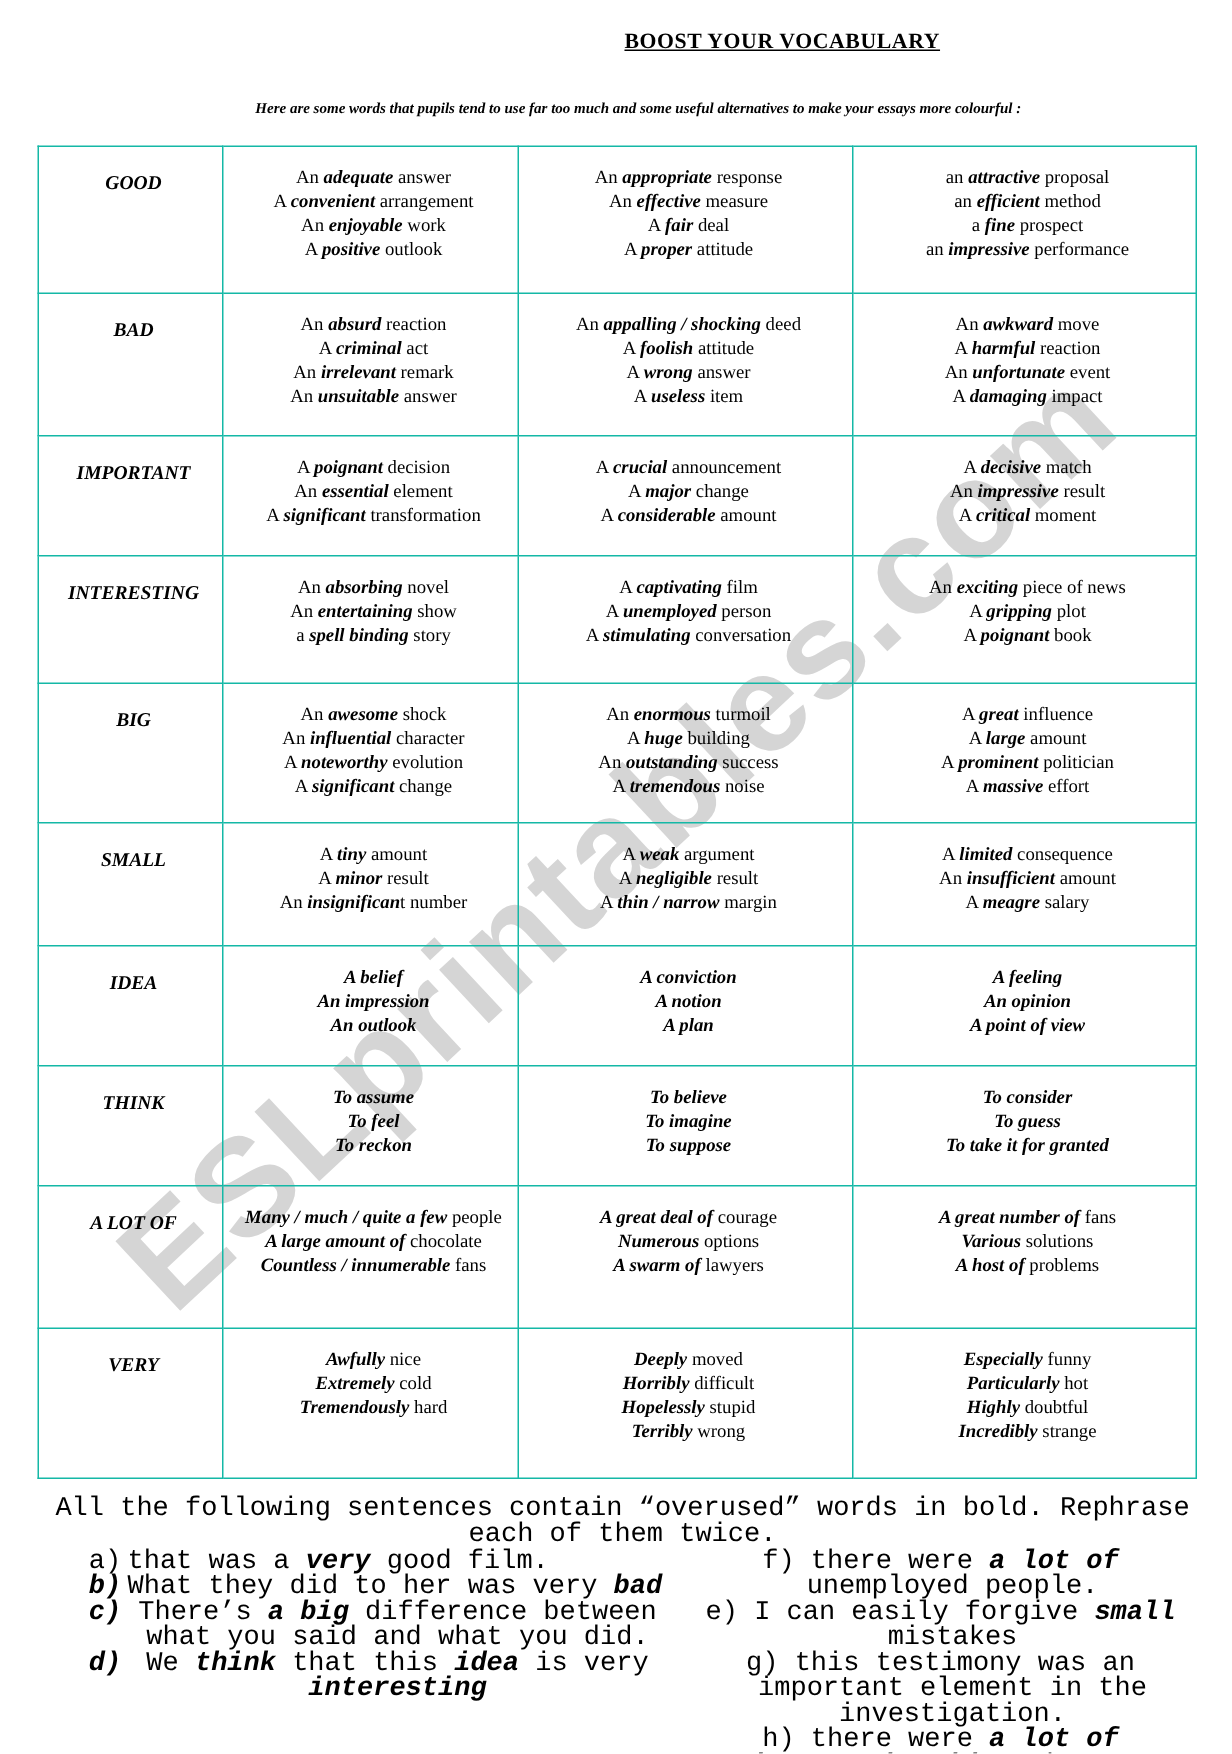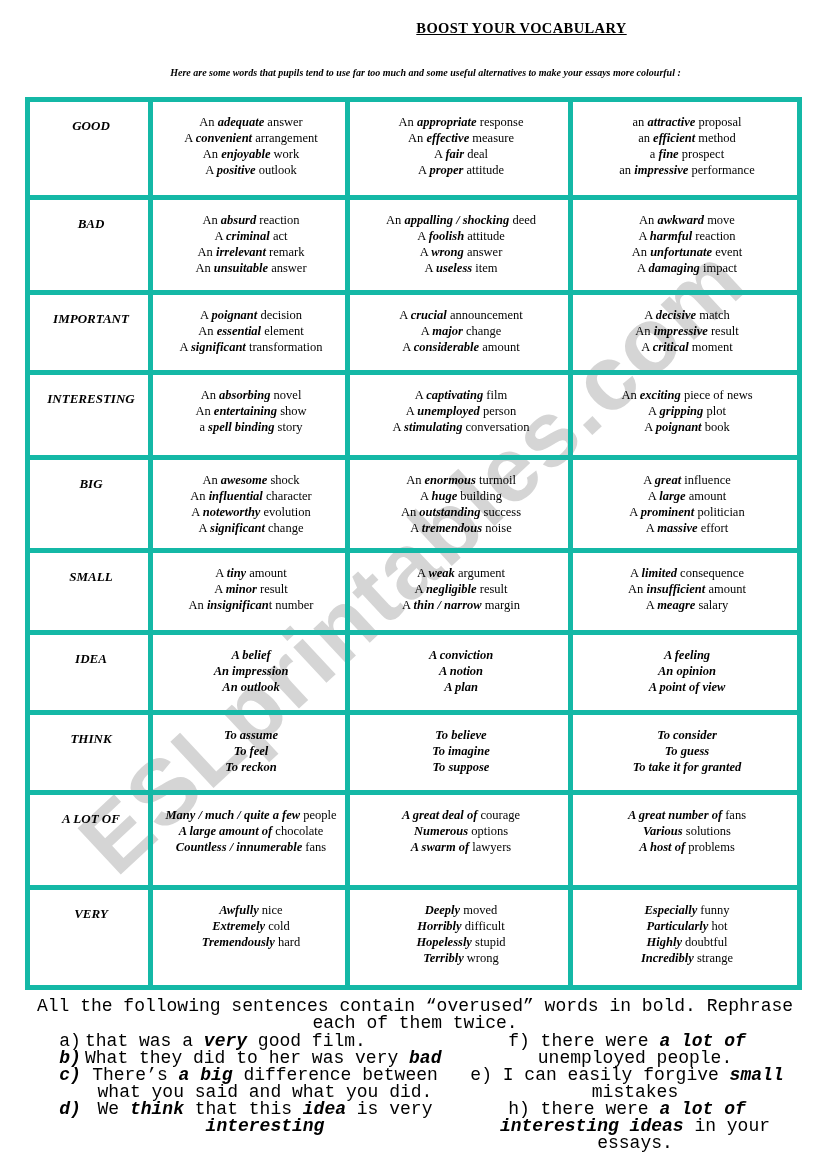--- a/index.html
+++ b/index.html
@@ -22,21 +22,21 @@
     letter-spacing:0.4px;
   }
   .intro{
     margin:30px 0 0 30px;font-size:10px;font-weight:bold;font-style:italic;
   }
   table.vocab{
     position:absolute;left:25px;top:97px;width:772px;
     border-collapse:collapse;table-layout:fixed;
   }
   table.vocab td{
-    border:5px solid #14b8a6;vertical-align:top;
+    border:1px solid #14b8a6;vertical-align:top;
     padding:12px 6px 6px 10px;font-size:12.5px;line-height:16px;
   }
   table.vocab td.kw{
     font-weight:bold;font-style:italic;font-size:13px;padding-top:16px;
   }
   col.c-kw{width:123px;} col.c-1{width:197px;} col.c-2{width:223px;} col.c-3{width:229px;}
   tr:nth-child(1){height:98px;}  tr:nth-child(2){height:95px;}
   tr:nth-child(3){height:80px;}  tr:nth-child(4){height:85px;}
   tr:nth-child(5){height:93px;}  tr:nth-child(6){height:82px;}
   tr:nth-child(7){height:80px;}  tr:nth-child(8){height:80px;}
@@ -279,18 +279,19 @@
               <span>There’s <b class="hl">a big</b> difference between what you said and what you did.</span>
             </div>
             <div class="ex-item">
               <span class="lab boldlab">d)</span>
               <span>We <b class="hl">think</b> that this <b class="hl">idea</b> is very <b class="hl">interesting</b></span>
             </div>
           </div>
         <div class="ex-right" id="ex-right">
             <div class="ex-item-right">f) there were <b class="hl">a lot of</b> unemployed people.</div>
             <div class="ex-item-right">e) I can easily forgive <b class="hl">small</b> mistakes</div>
+            <div class="ex-item-right">g) this testimony was an important element in the investigation.</div>
             <div class="ex-item-right">h) there were <b class="hl">a lot of interesting ideas</b> in your essays.</div>
           </div>
       </div>
     </div>
   </div>
 </div>
 
 </body></html>

